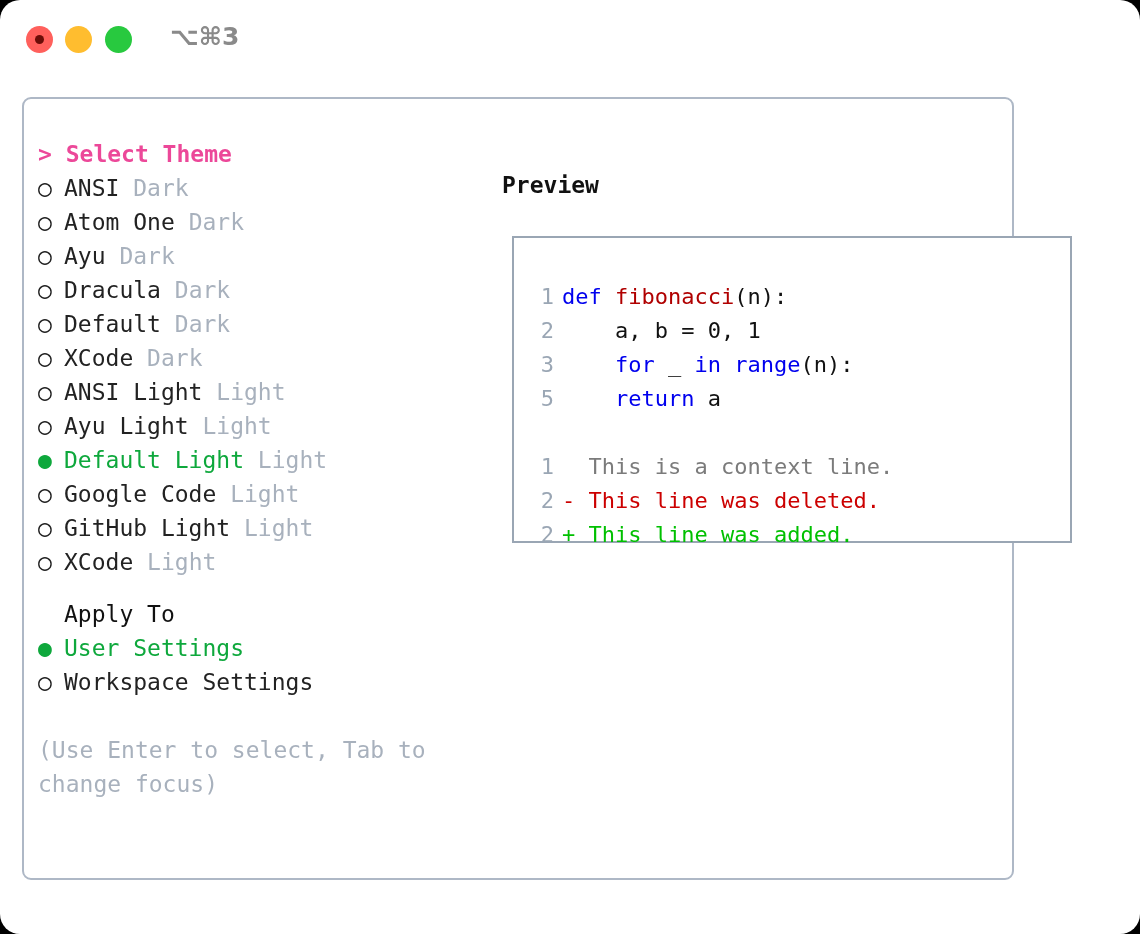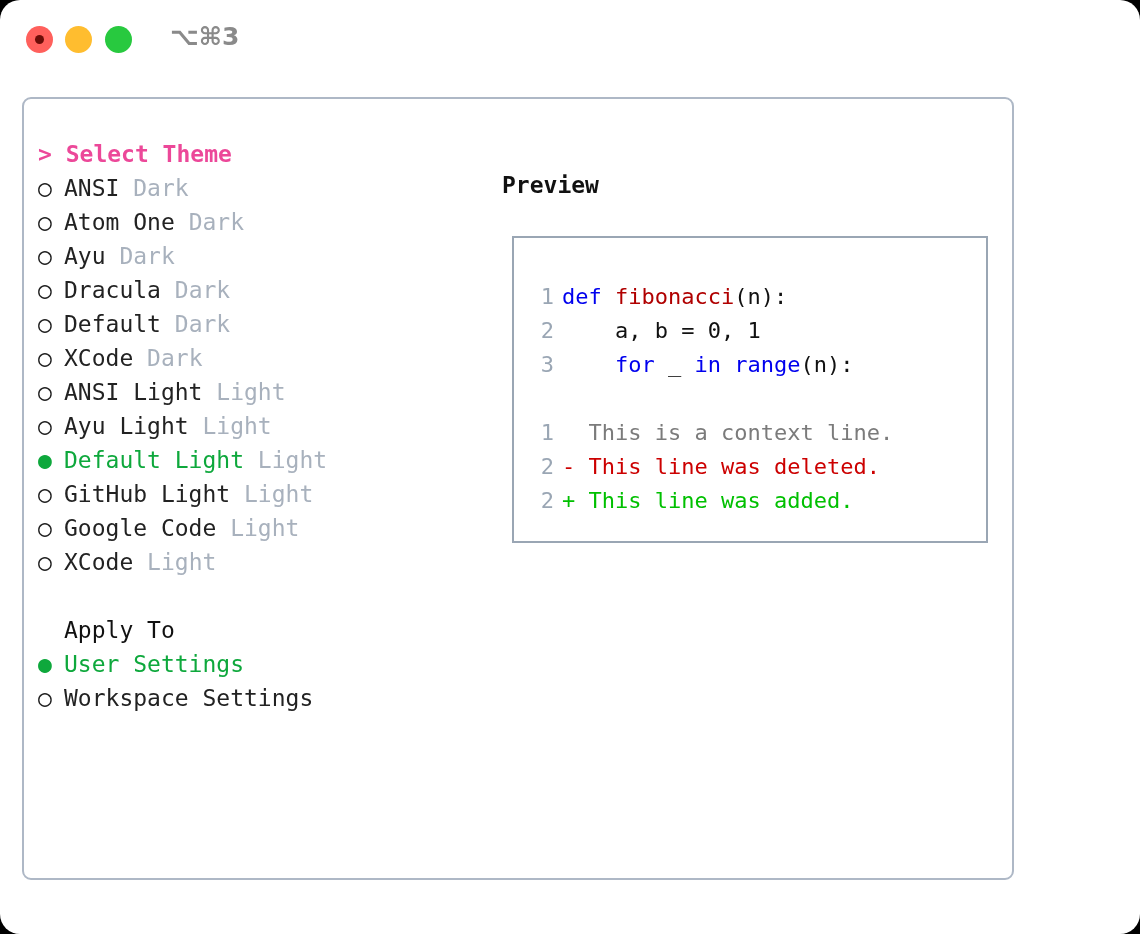--- a/index.html
+++ b/index.html
@@ -102,21 +102,21 @@
   .list-row .label { color: #222222; }
   .list-row .tag { color: #a8b1bd; }
 
   .section-label {
     font-size: 23px;
     line-height: 34px;
     color: #111111;
     white-space: pre;
     padding-left: 26px;
   }
-  #apply-block { margin-top: 34px; }
+  #apply-block { margin-top: 18px; }
   #hint {
     margin-top: 34px;
     font-size: 23px;
     line-height: 34px;
     color: #a8b1bd;
     width: 420px;
     white-space: pre-wrap;
   }
 
   
@@ -130,21 +130,21 @@
   #preview-title {
     font-size: 23px;
     font-weight: bold;
     color: #111111;
     line-height: 34px;
   }
   #preview-box {
     position: absolute;
     left: 10px;
     top: 68px;
-    width: 476px;
+    width: 560px;
     height: 307px;
     border: 2px solid #9aa6b4;
     box-sizing: border-box;
     background: #ffffff;
   }
   #code-area {
     position: absolute;
     left: 14px;
     top: 42px;
     right: 6px;
@@ -188,42 +188,44 @@
       <div id="theme-list">
           <div class="list-row"><span class="marker">○</span><span class="label">ANSI</span><span class="tag"> Dark</span></div>
           <div class="list-row"><span class="marker">○</span><span class="label">Atom One</span><span class="tag"> Dark</span></div>
           <div class="list-row"><span class="marker">○</span><span class="label">Ayu</span><span class="tag"> Dark</span></div>
           <div class="list-row"><span class="marker">○</span><span class="label">Dracula</span><span class="tag"> Dark</span></div>
           <div class="list-row"><span class="marker">○</span><span class="label">Default</span><span class="tag"> Dark</span></div>
           <div class="list-row"><span class="marker">○</span><span class="label">XCode</span><span class="tag"> Dark</span></div>
           <div class="list-row"><span class="marker">○</span><span class="label">ANSI Light</span><span class="tag"> Light</span></div>
           <div class="list-row"><span class="marker">○</span><span class="label">Ayu Light</span><span class="tag"> Light</span></div>
           <div class="list-row selected"><span class="marker">●</span><span class="label">Default Light</span><span class="tag"> Light</span></div>
+          <div class="list-row"><span class="marker">○</span><span class="label">Google Code</span><span class="tag"> Light</span></div>
           <div class="list-row"><span class="marker">○</span><span class="label">GitHub Light</span><span class="tag"> Light</span></div>
-          <div class="list-row"><span class="marker">○</span><span class="label">Google Code</span><span class="tag"> Light</span></div>
           <div class="list-row"><span class="marker">○</span><span class="label">XCode</span><span class="tag"> Light</span></div>
         </div>
 
       <div id="apply-block">
         <div class="section-label">Apply To</div>
         <div id="apply-list">
             <div class="list-row selected"><span class="marker">●</span><span class="label">User Settings</span></div>
             <div class="list-row"><span class="marker">○</span><span class="label">Workspace Settings</span></div>
           </div>
       </div>
 
+      <div id="hint">(Use Enter to select, Tab to change focus)</div>
     </div>
 
     <div id="right-pane">
       <div id="preview-title">Preview</div>
       <div id="preview-box">
         <div id="code-area">
             <div class="code-line"><span class="ln">1</span><span class="tok-kw">def </span><span class="tok-fn">fibonacci</span><span class="tok-txt">(n):</span></div>
             <div class="code-line"><span class="ln">2</span><span class="tok-txt">    a, b = 0, 1</span></div>
             <div class="code-line"><span class="ln">3</span><span class="tok-txt">    </span><span class="tok-kw">for</span><span class="tok-txt"> _ </span><span class="tok-kw">in</span><span class="tok-txt"> </span><span class="tok-kw">range</span><span class="tok-txt">(n):</span></div>
+            <div class="code-line"><span class="ln">5</span><span class="tok-txt">    </span><span class="tok-kw">return</span><span class="tok-txt"> a</span></div>
             <div class="spacer-line"></div>
             <div class="code-line"><span class="ln">1</span><span class="tok-ctx">  This is a context line.</span></div>
             <div class="code-line"><span class="ln">2</span><span class="tok-del">- This line was deleted.</span></div>
             <div class="code-line"><span class="ln">2</span><span class="tok-add">+ This line was added.</span></div>
           </div>
       </div>
     </div>
 
   </div>
 </div>

